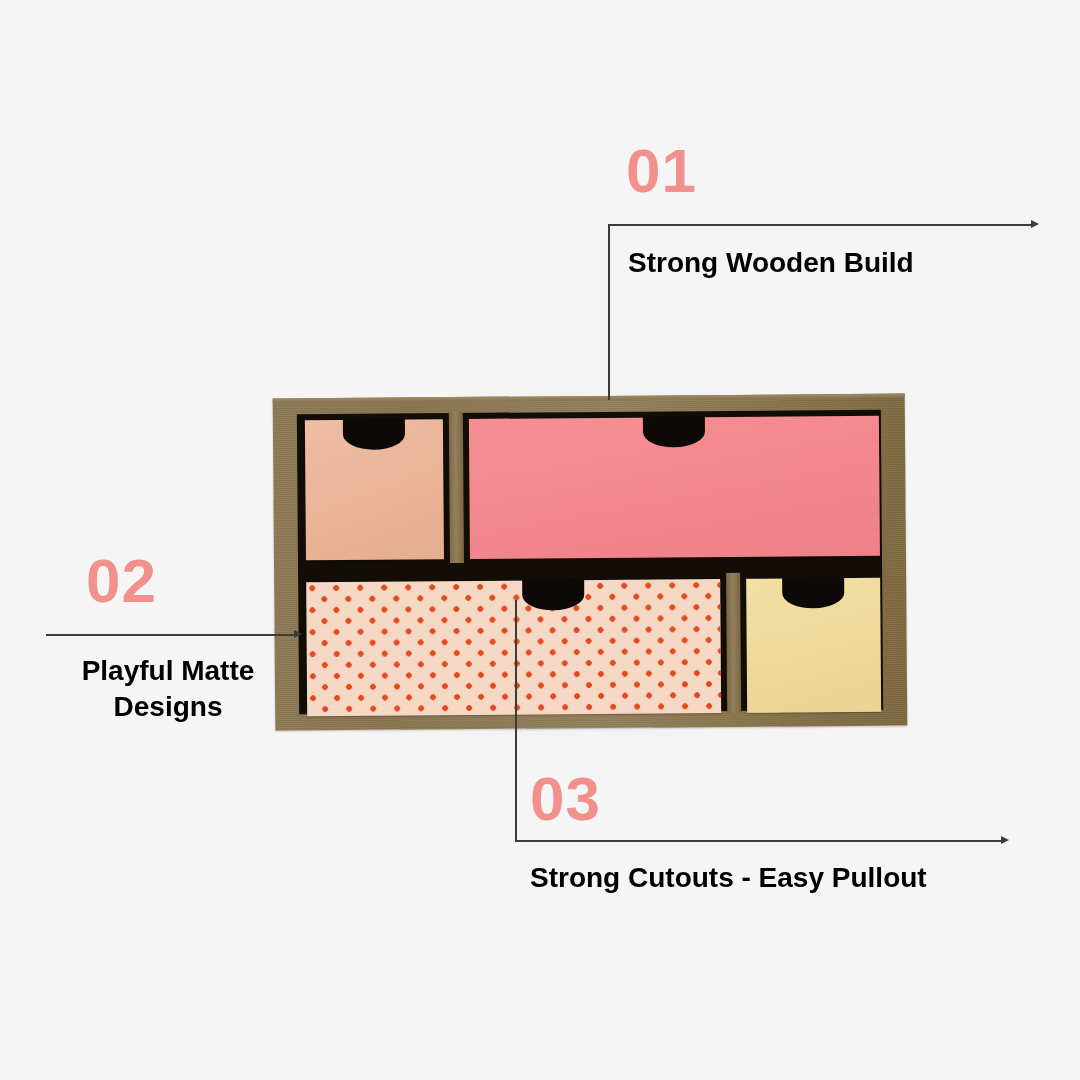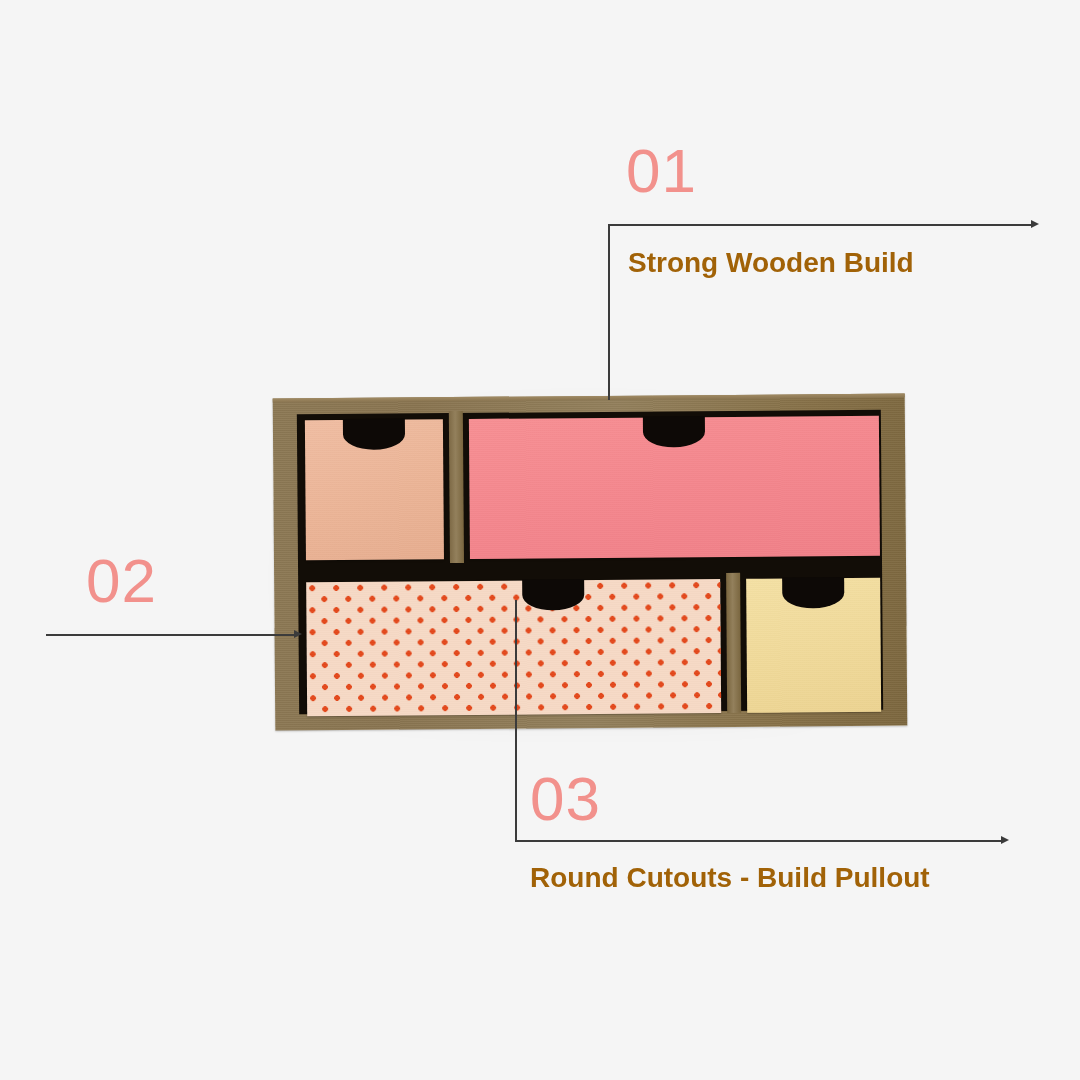--- a/index.html
+++ b/index.html
@@ -123,28 +123,28 @@
     background-image:
       repeating-linear-gradient(0deg, rgba(255,255,255,0.05) 0 1px, rgba(0,0,0,0.02) 1px 2px);
     opacity:.55; pointer-events:none;
   }
 
   
   .callout-num{
     position:absolute;
     color:#f2918c;
     font-size:62px;
-    font-weight:400;
+    font-weight:700;
     letter-spacing:1px;
     line-height:1;
     white-space:nowrap;
   }
   .callout-text{
     position:absolute;
-    color:#a16207;
+    color:#000000;
     font-size:28px;
     font-weight:700;
     line-height:1.28;
     white-space:pre-line;
   }
   .line-h{
     position:absolute;
     height:2px;
     background:#3b3b3b;
   }
@@ -220,20 +220,22 @@
 
   <div class="callout-num" id="c1-num">01</div>
   <div class="line-v" id="c1-linev"></div>
   <div class="line-h" id="c1-lineh"></div>
   <div class="arrow arrow-r" id="c1-arrow"></div>
   <div class="callout-text" id="c1-text">Strong Wooden Build</div>
 
   <div class="callout-num" id="c2-num">02</div>
   <div class="line-h" id="c2-lineh"></div>
   <div class="arrow arrow-r" id="c2-arrow"></div>
+  <div class="callout-text" id="c2-text">Playful Matte
+Designs</div>
 
   <div class="line-v" id="c3-linev"></div>
   <div class="callout-num" id="c3-num">03</div>
   <div class="line-h" id="c3-lineh"></div>
   <div class="arrow arrow-r" id="c3-arrow"></div>
-  <div class="callout-text" id="c3-text">Round Cutouts - Build Pullout</div>
+  <div class="callout-text" id="c3-text">Strong Cutouts - Easy Pullout</div>
 
 </div>
 
 </body></html>

